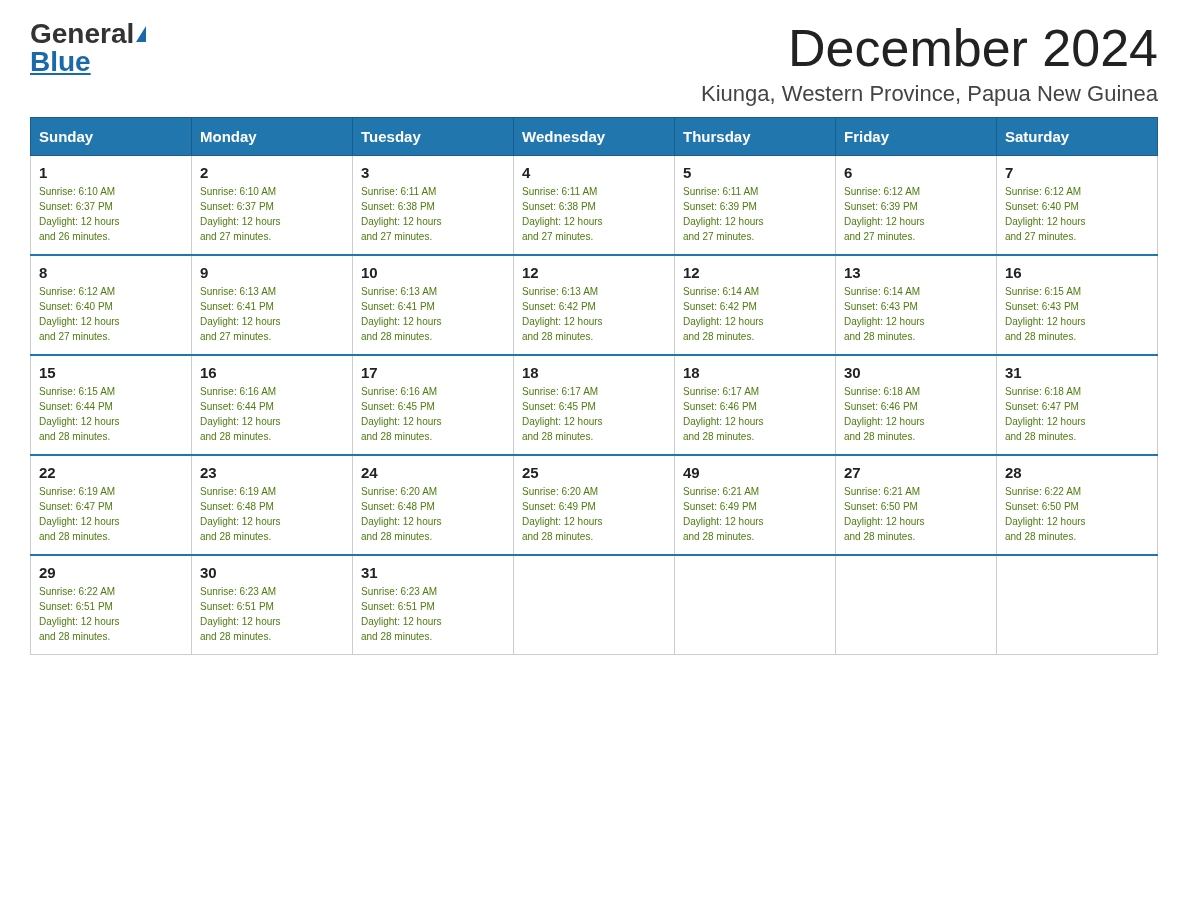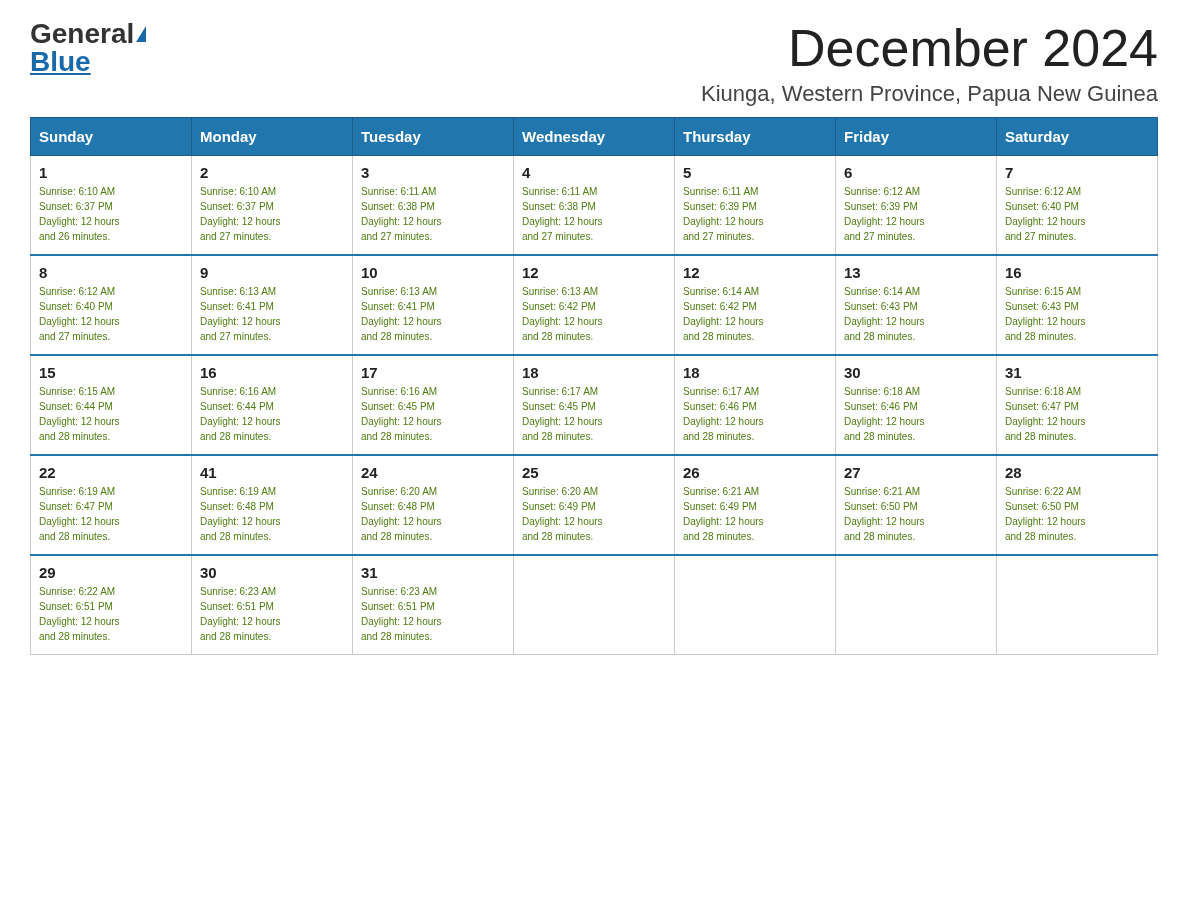--- a/index.html
+++ b/index.html
@@ -225,33 +225,33 @@
           <span class="day-number">31</span>
           <div class="day-info">Sunrise: 6:18 AM<br>Sunset: 6:47 PM<br>Daylight: 12 hours<br>and 28 minutes.</div>
         </td>
       </tr>
       <tr class="row-divider">
         <td>
           <span class="day-number">22</span>
           <div class="day-info">Sunrise: 6:19 AM<br>Sunset: 6:47 PM<br>Daylight: 12 hours<br>and 28 minutes.</div>
         </td>
         <td>
-          <span class="day-number">41</span>
+          <span class="day-number">23</span>
           <div class="day-info">Sunrise: 6:19 AM<br>Sunset: 6:48 PM<br>Daylight: 12 hours<br>and 28 minutes.</div>
         </td>
         <td>
           <span class="day-number">24</span>
           <div class="day-info">Sunrise: 6:20 AM<br>Sunset: 6:48 PM<br>Daylight: 12 hours<br>and 28 minutes.</div>
         </td>
         <td>
           <span class="day-number">25</span>
           <div class="day-info">Sunrise: 6:20 AM<br>Sunset: 6:49 PM<br>Daylight: 12 hours<br>and 28 minutes.</div>
         </td>
         <td>
-          <span class="day-number">26</span>
+          <span class="day-number">49</span>
           <div class="day-info">Sunrise: 6:21 AM<br>Sunset: 6:49 PM<br>Daylight: 12 hours<br>and 28 minutes.</div>
         </td>
         <td>
           <span class="day-number">27</span>
           <div class="day-info">Sunrise: 6:21 AM<br>Sunset: 6:50 PM<br>Daylight: 12 hours<br>and 28 minutes.</div>
         </td>
         <td>
           <span class="day-number">28</span>
           <div class="day-info">Sunrise: 6:22 AM<br>Sunset: 6:50 PM<br>Daylight: 12 hours<br>and 28 minutes.</div>
         </td>

